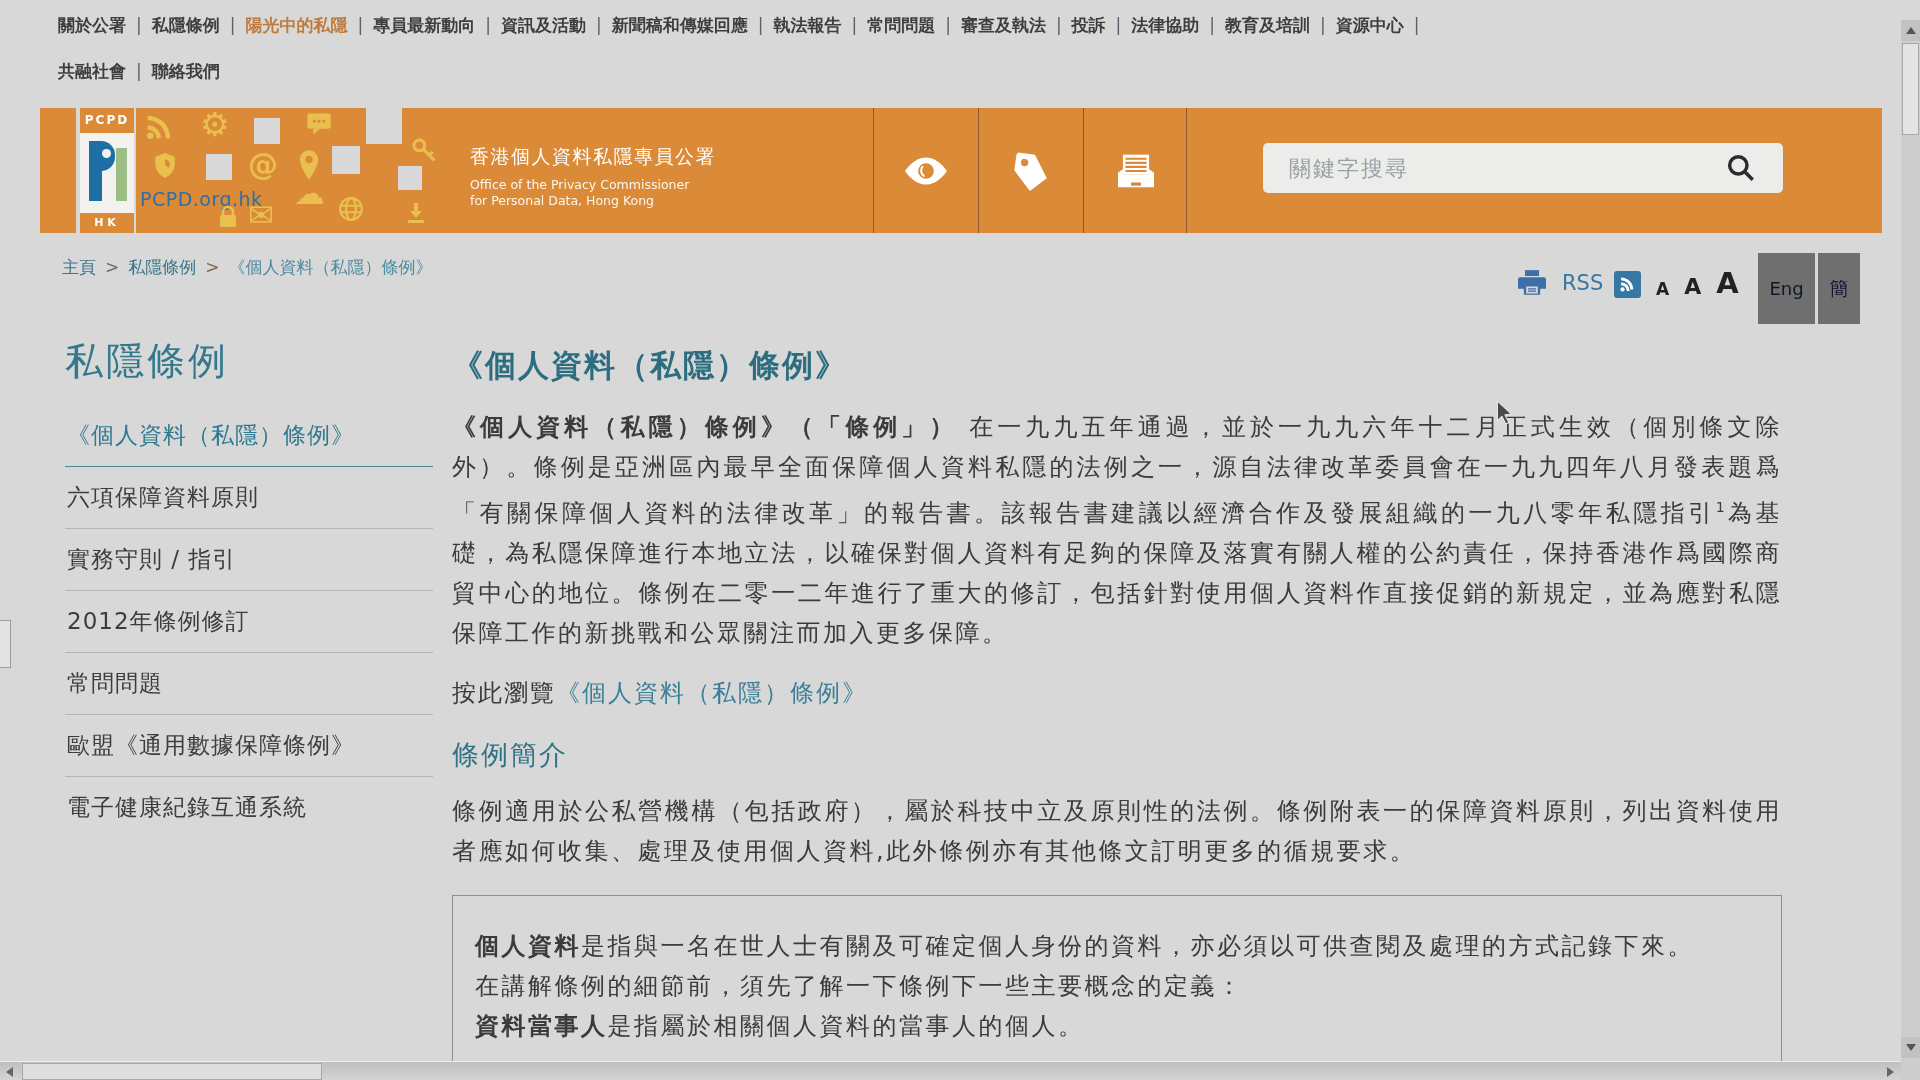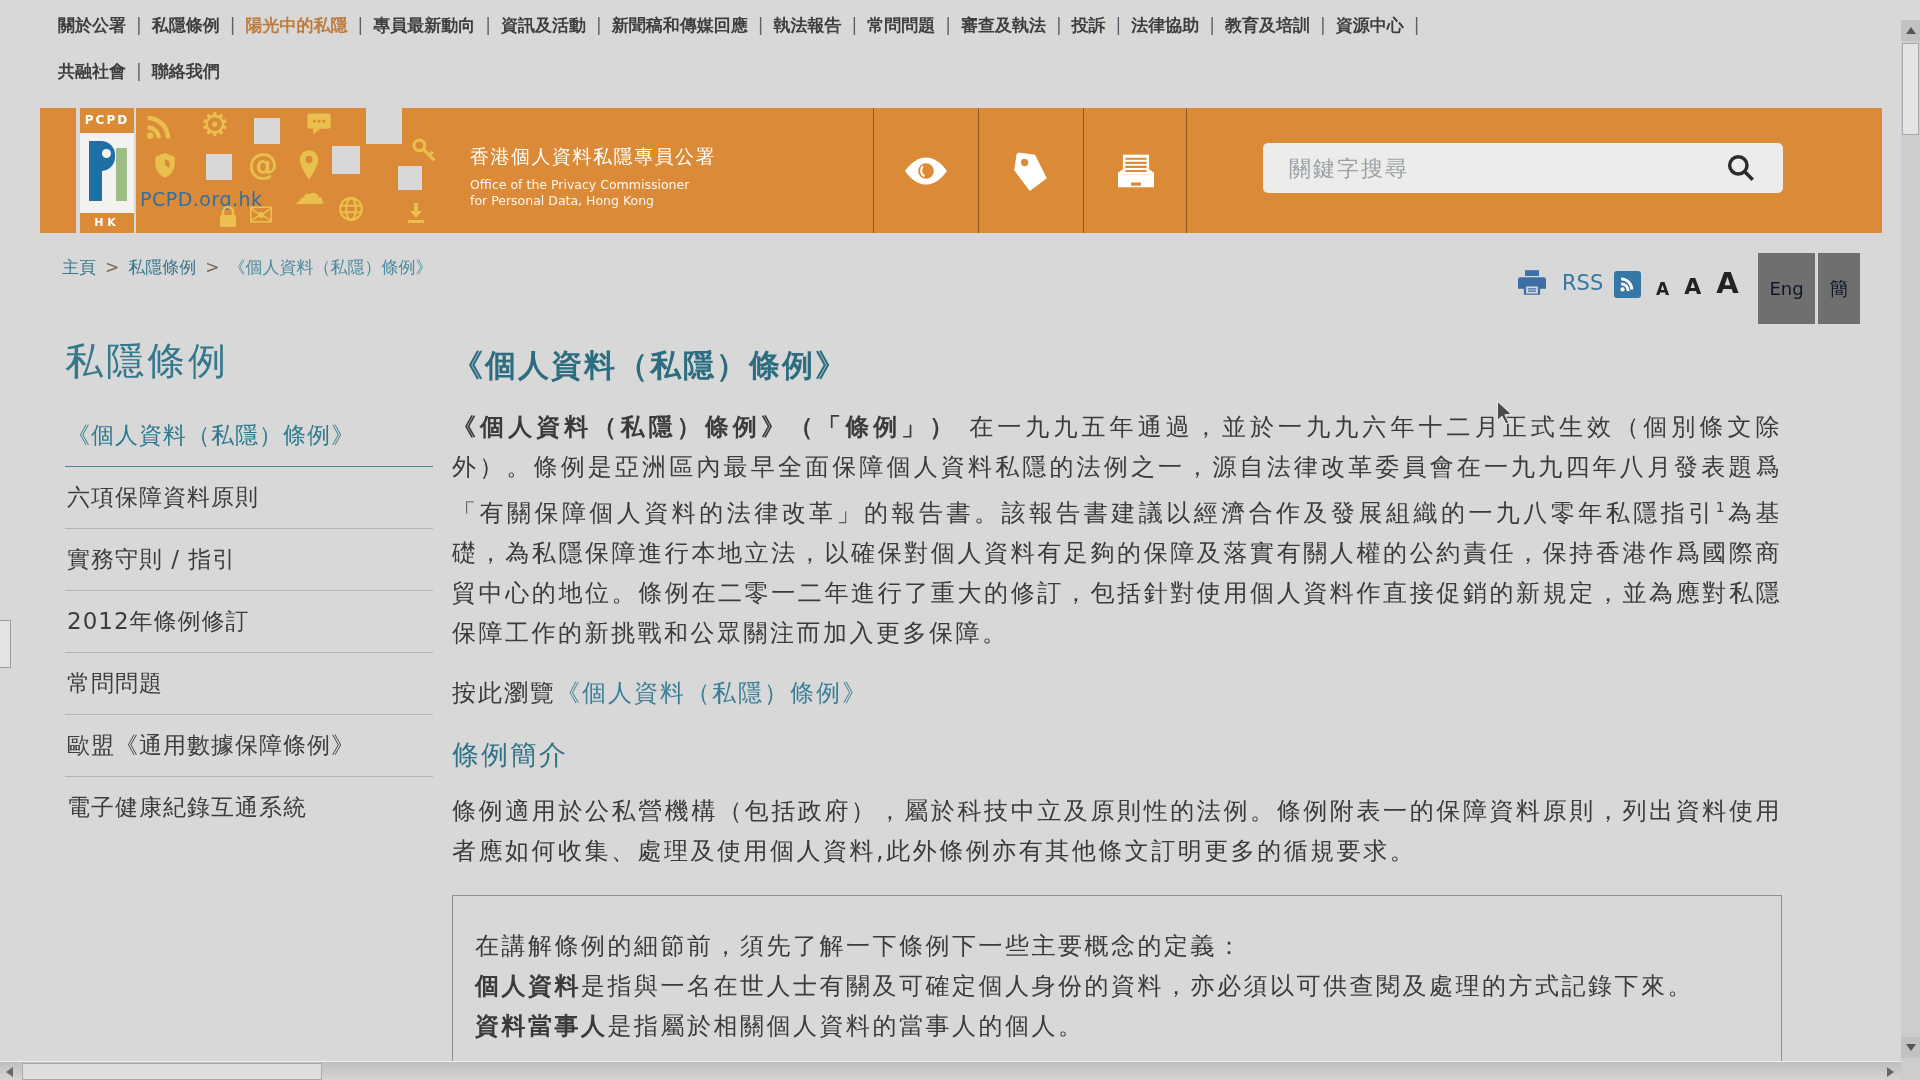--- a/index.html
+++ b/index.html
@@ -275,22 +275,22 @@
 
   <p class="para p1"><span class="lead">《個人資料（私隱）條例》（「條例」）</span><span> 在一九九五年通過，並於一九九六年十二月正式生效（個別條文除外）。條例是亞洲區內最早全面保障個人資料私隱的法例之一，源自法律改革委員會在一九九四年八月發表題爲「有關保障個人資料的法律改革」的報告書。該報告書建議以經濟合作及發展組織的一九八零年私隱指引</span><sup>1</sup><span>為基礎，為私隱保障進行本地立法，以確保對個人資料有足夠的保障及落實有關人權的公約責任，保持香港作爲國際商貿中心的地位。條例在二零一二年進行了重大的修訂，包括針對使用個人資料作直接促銷的新規定，並為應對私隱保障工作的新挑戰和公眾關注而加入更多保障。</span></p>
 
   <p class="browse"><span>按此瀏覽</span><span class="lnk">《個人資料（私隱）條例》</span></p>
 
   <h2>條例簡介</h2>
 
   <p class="para p2">條例適用於公私營機構（包括政府），屬於科技中立及原則性的法例。條例附表一的保障資料原則，列出資料使用者應如何收集、處理及使用個人資料,此外條例亦有其他條文訂明更多的循規要求。</p>
 
   <div class="defbox">
+    <p class="para"><b class="term">個人資料</b><span>是指與一名在世人士有關及可確定個人身份的資料，亦必須以可供查閱及處理的方式記錄下來。</span></p>
     <p class="para">在講解條例的細節前，須先了解一下條例下一些主要概念的定義：</p>
-    <p class="para"><b class="term">個人資料</b><span>是指與一名在世人士有關及可確定個人身份的資料，亦必須以可供查閱及處理的方式記錄下來。</span></p>
     <p class="para def2"><b class="term">資料當事人</b><span>是指屬於相關個人資料的當事人的個人。</span></p>
   </div>
 </main>
 
 <div class="edge-tab"></div>
 
 <div class="vscroll">
   <div class="vs-btn vs-up">
       <span class="tri-up"></span>
     </div>

